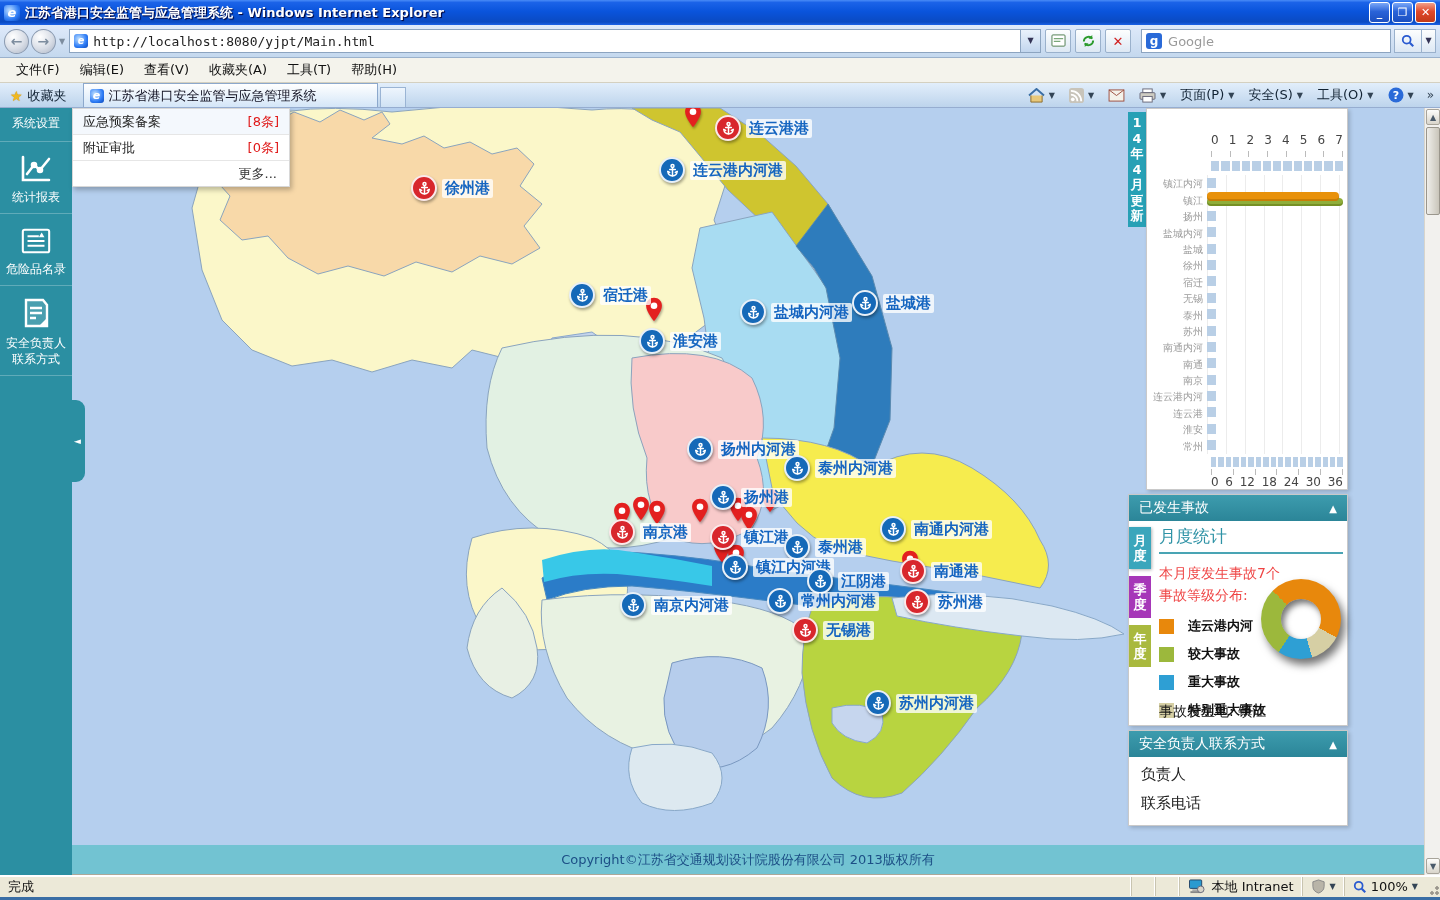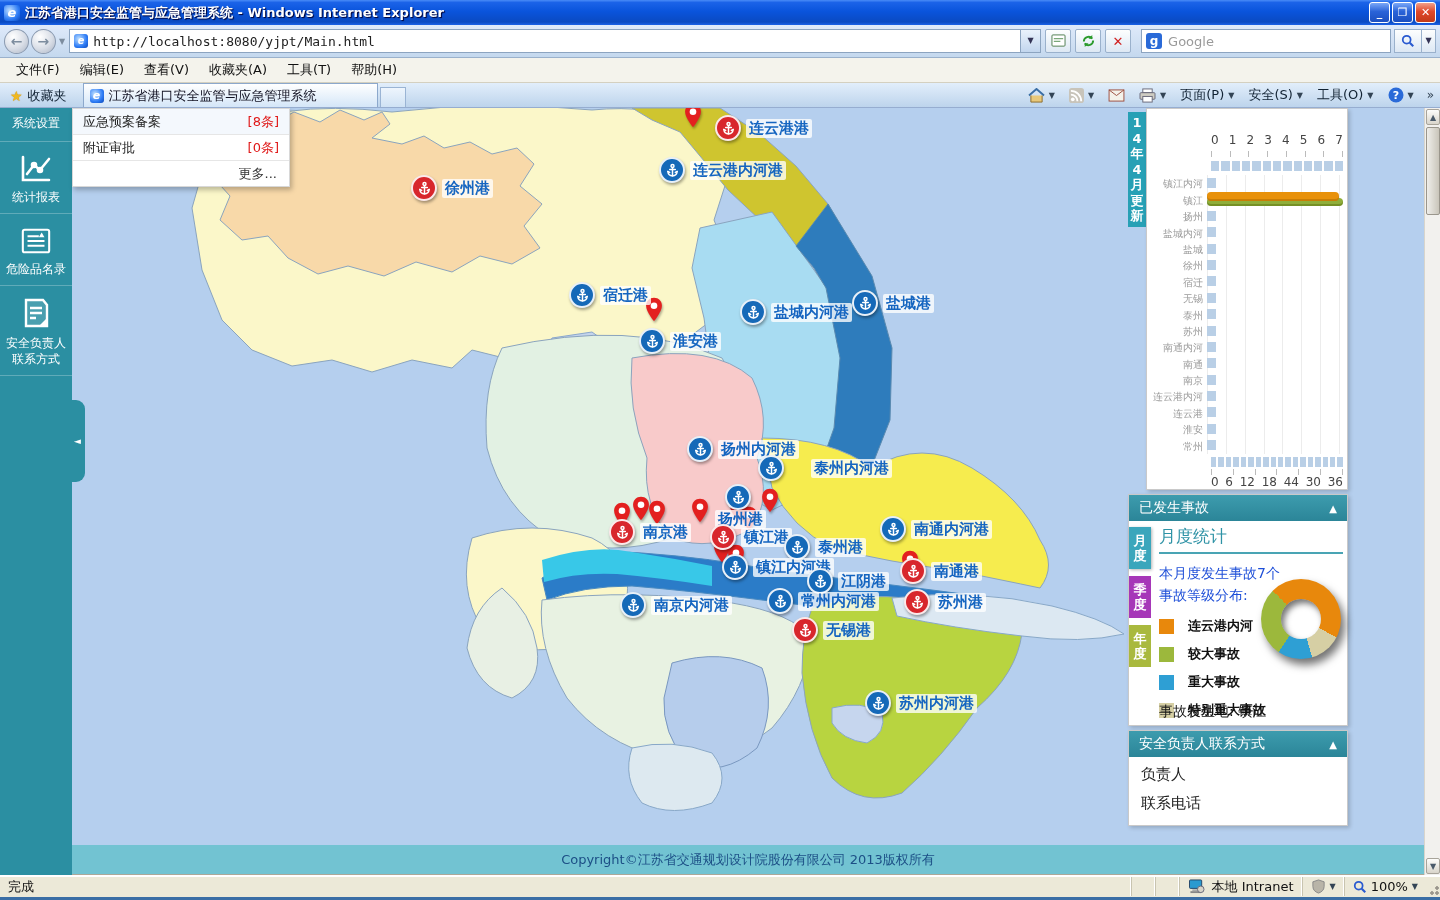--- a/index.html
+++ b/index.html
@@ -91,21 +91,21 @@
 
   .panel{position:absolute;left:1128px;width:220px;background:#fff;border:1px solid #c9c9c9;z-index:5;box-shadow:2px 2px 4px rgba(0,0,0,0.18);}
   .phead{height:26px;background:linear-gradient(180deg,#3d9cae,#2b8598);color:#fff;font-size:14px;display:flex;align-items:center;padding:0 10px;}
   .phead .caret{margin-left:auto;font-size:10px;}
   .acc-body{position:relative;height:206px;}
   .acc-tabs{position:absolute;left:0;top:6px;width:22px;display:flex;flex-direction:column;gap:7px;}
   .acc-tab{width:22px;padding:6px 0;color:#fff;font-size:13px;font-weight:bold;text-align:center;line-height:15px;border-radius:0 0 0 0;}
   .acc-content{position:absolute;left:30px;top:0;right:4px;}
   .sec-title{color:#2f93a6;font-size:17px;margin-top:4px;}
   .sec-rule{height:2px;background:#49a4b4;margin:4px 0 8px;}
-  .sec-line{font-size:14px;color:#1d4ed8;line-height:22px;}
+  .sec-line{font-size:14px;color:#ef4444;line-height:22px;}
   .legend{margin-top:6px;}
   .leg-item{display:flex;align-items:center;height:28px;}
   .leg-sq{width:15px;height:15px;margin-right:14px;}
   .leg-lab{font-size:13px;font-weight:bold;color:#111;}
   .donut{position:absolute;right:2px;top:58px;width:80px;height:80px;border-radius:50%;filter:drop-shadow(4px 6px 4px rgba(0,0,0,0.55));}
   .donut::after{content:"";position:absolute;inset:20px;border-radius:50%;background:#fff;box-shadow:inset 3px 4px 6px rgba(0,0,0,0.55);}
   .acc-loc{position:absolute;left:30px;bottom:6px;font-size:14px;color:#111;}
   .contact-row{font-size:15px;color:#222;padding:8px 12px 2px;}
 
   
@@ -424,33 +424,33 @@
               <svg width="15" height="15" viewBox="0 0 24 24" fill="none" stroke="#fff" stroke-width="2.4" stroke-linecap="round">
                 <circle cx="12" cy="4.6" r="2.4"></circle>
                 <path d="M12 7.2V20.5"></path>
                 <path d="M7.5 10.5h9"></path>
                 <path d="M4.5 13.5c.6 4.8 3.6 7.2 7.5 7.2s6.9-2.4 7.5-7.2"></path>
                 <path d="M4.5 13.5l3 1.6M19.5 13.5l-3 1.6"></path>
               </svg>
             </span>
             <span class="port-label">扬州内河港</span>
           </div>
-          <div class="port blue" style="left: 699px; top: 360px; gap: 22px;">
+          <div class="port blue" style="left: 725px; top: 360px;">
             <span class="badge">
               <svg width="15" height="15" viewBox="0 0 24 24" fill="none" stroke="#fff" stroke-width="2.4" stroke-linecap="round">
                 <circle cx="12" cy="4.6" r="2.4"></circle>
                 <path d="M12 7.2V20.5"></path>
                 <path d="M7.5 10.5h9"></path>
                 <path d="M4.5 13.5c.6 4.8 3.6 7.2 7.5 7.2s6.9-2.4 7.5-7.2"></path>
                 <path d="M4.5 13.5l3 1.6M19.5 13.5l-3 1.6"></path>
               </svg>
             </span>
             <span class="port-label">泰州内河港</span>
           </div>
-          <div class="port blue" style="left: 651px; top: 389px; flex-direction: column;">
+          <div class="port blue" style="left: 651px; top: 389px;">
             <span class="badge">
               <svg width="15" height="15" viewBox="0 0 24 24" fill="none" stroke="#fff" stroke-width="2.4" stroke-linecap="round">
                 <circle cx="12" cy="4.6" r="2.4"></circle>
                 <path d="M12 7.2V20.5"></path>
                 <path d="M7.5 10.5h9"></path>
                 <path d="M4.5 13.5c.6 4.8 3.6 7.2 7.5 7.2s6.9-2.4 7.5-7.2"></path>
                 <path d="M4.5 13.5l3 1.6M19.5 13.5l-3 1.6"></path>
               </svg>
             </span>
             <span class="port-label">扬州港</span>
@@ -814,21 +814,21 @@
           <i></i>
           <i></i>
           <i></i>
           <i></i>
         </div>
       <div class="axislabels" id="bottomAxisLabels" style="top:366px;">
           <span>0</span>
           <span>6</span>
           <span>12</span>
           <span>18</span>
-          <span>44</span>
+          <span>24</span>
           <span>30</span>
           <span>36</span>
         </div>
     </div>
 
     <div class="panel" style="top:386px;height:232px;">
       <div class="phead">
         <span>已发生事故</span>
         <span class="caret">▲</span>
       </div>

